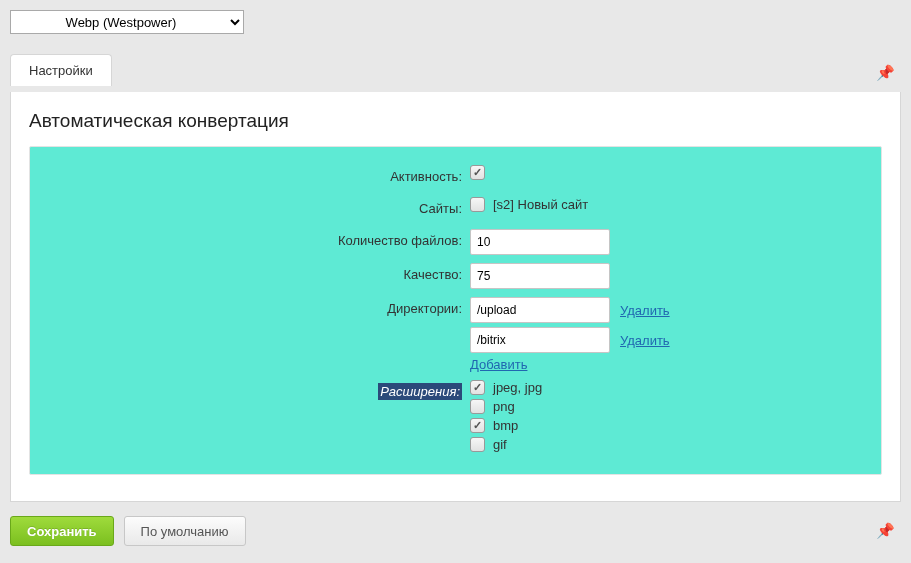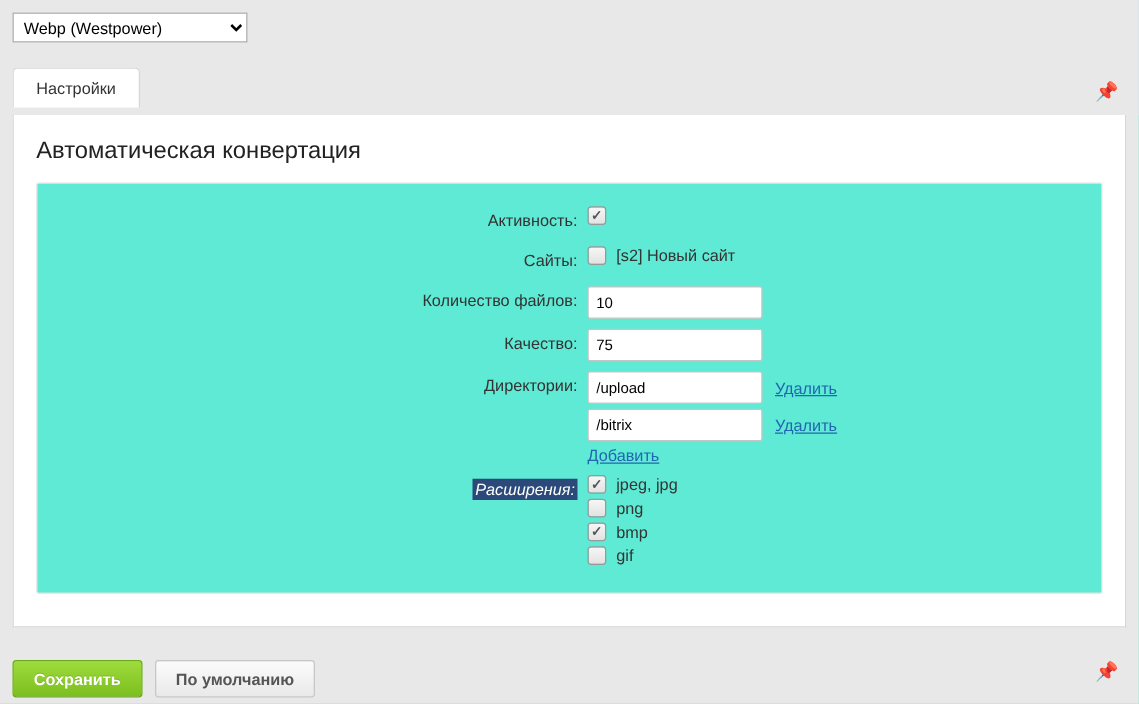--- a/index.html
+++ b/index.html
@@ -10,26 +10,27 @@
       color: #333;
       width: 911px;
       height: 563px;
       overflow: hidden;
     }
     .dropdown-wrap {
       padding: 10px 10px 0 10px;
       background: #e8e8e8;
     }
     select.module-select {
-      width: 188px;
+      width: 234px;
       height: 24px;
       border: 1px solid #a9a9a9;
       background: #fff;
       font-size: 13px;
       padding: 0 4px;
+      text-align: center;
     }
     .tabs-row {
       display: flex;
       align-items: flex-end;
       justify-content: space-between;
       padding: 20px 10px 6px 10px;
       background: #e8e8e8;
       text-align: right;
     }
     .tab {
@@ -153,34 +154,33 @@
     .footer-left { display: flex; gap: 10px; }
     .btn {
       height: 30px;
       border-radius: 3px;
       padding: 0 16px;
       font-size: 13px;
       cursor: pointer;
       display: inline-flex;
       align-items: center;
       border: 1px solid transparent;
-      margin-top: 12px;
     }
     .btn-save {
       background: linear-gradient(#9fdb3c,#7bbf1f);
       border: 1px solid #6aa81a;
       color: #fff;
       font-weight: bold;
       text-shadow: 0 -1px 0 rgba(0,0,0,0.15);
     }
     .btn-default {
       background: linear-gradient(#fcfcfc,#e9e9e9);
       border: 1px solid #c7c7c7;
       color: #555;
-      font-weight: bold;
+      font-weight: normal;
     }
     .pin-bottom {
       color: #b5b5b5;
       font-size: 15px;
       padding-right: 6px;
       cursor: pointer;
     }
   </style>
 </head>
 <body>

